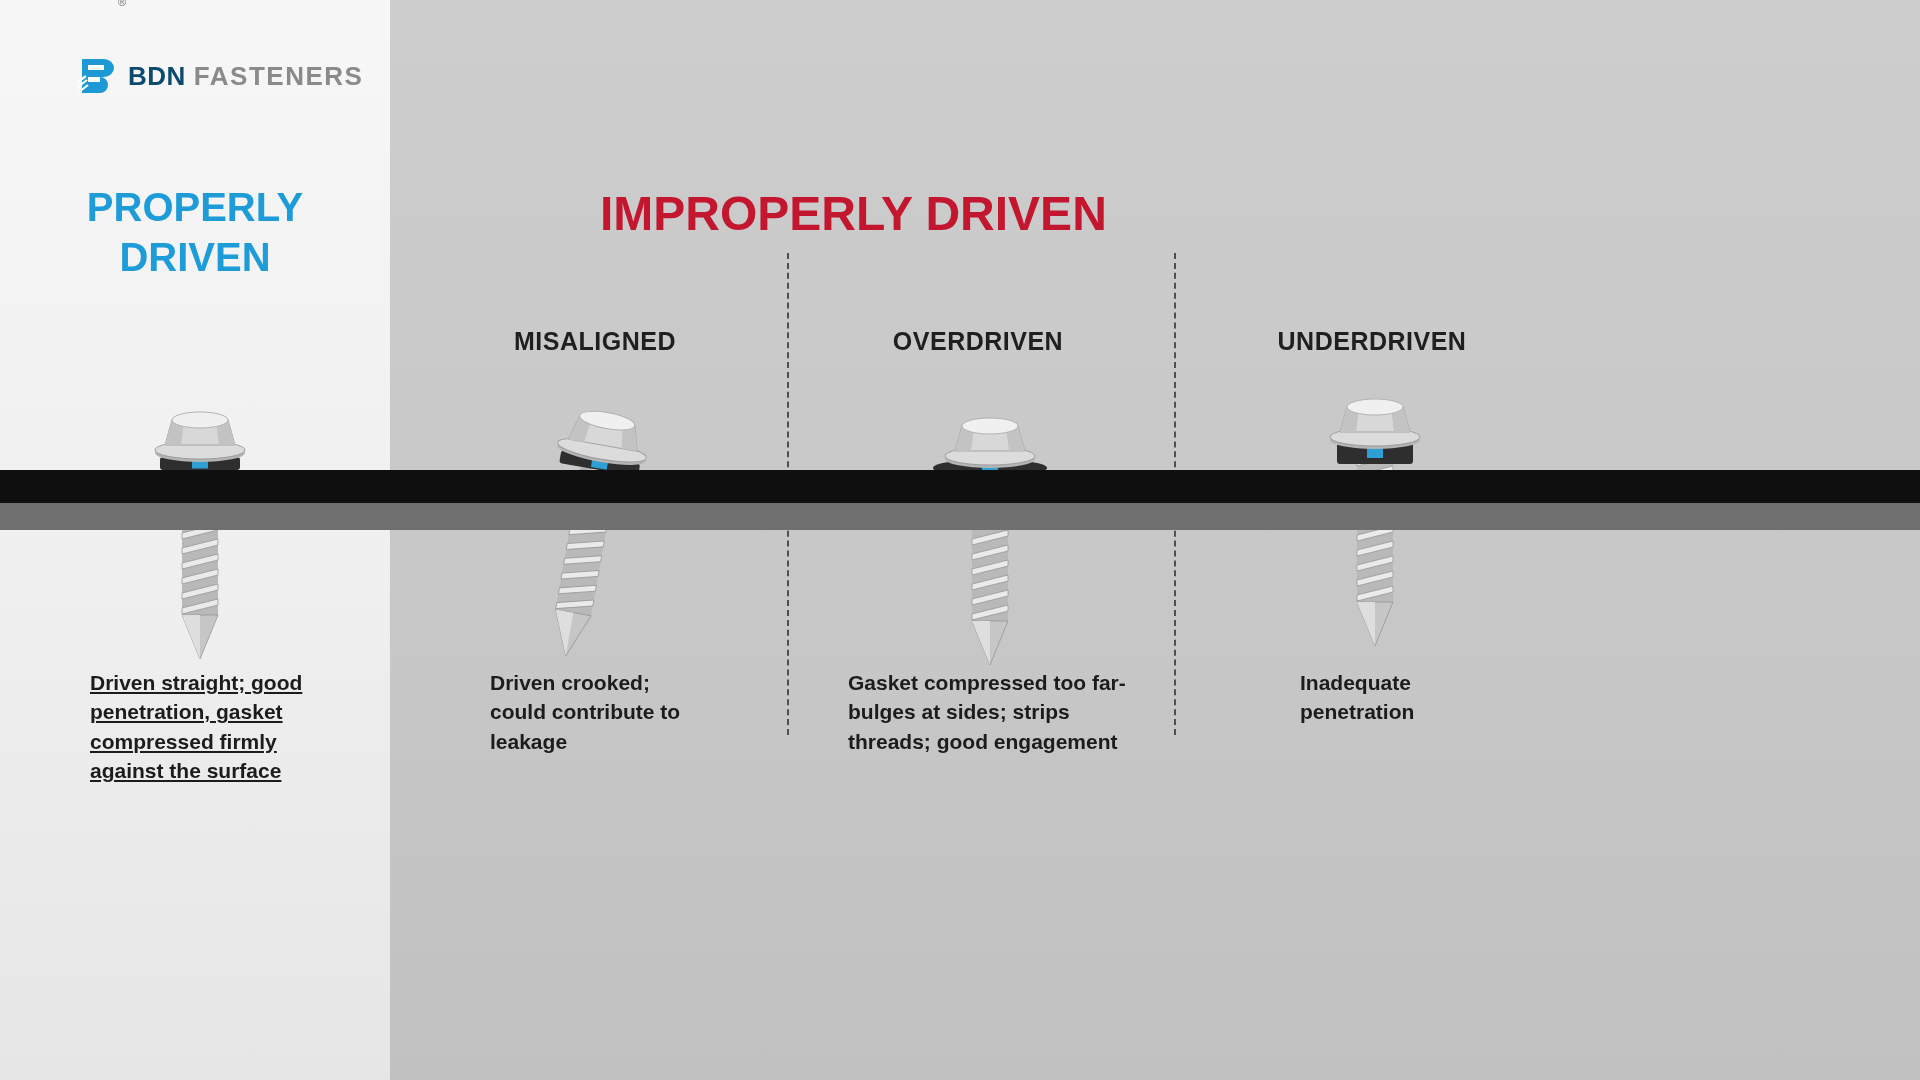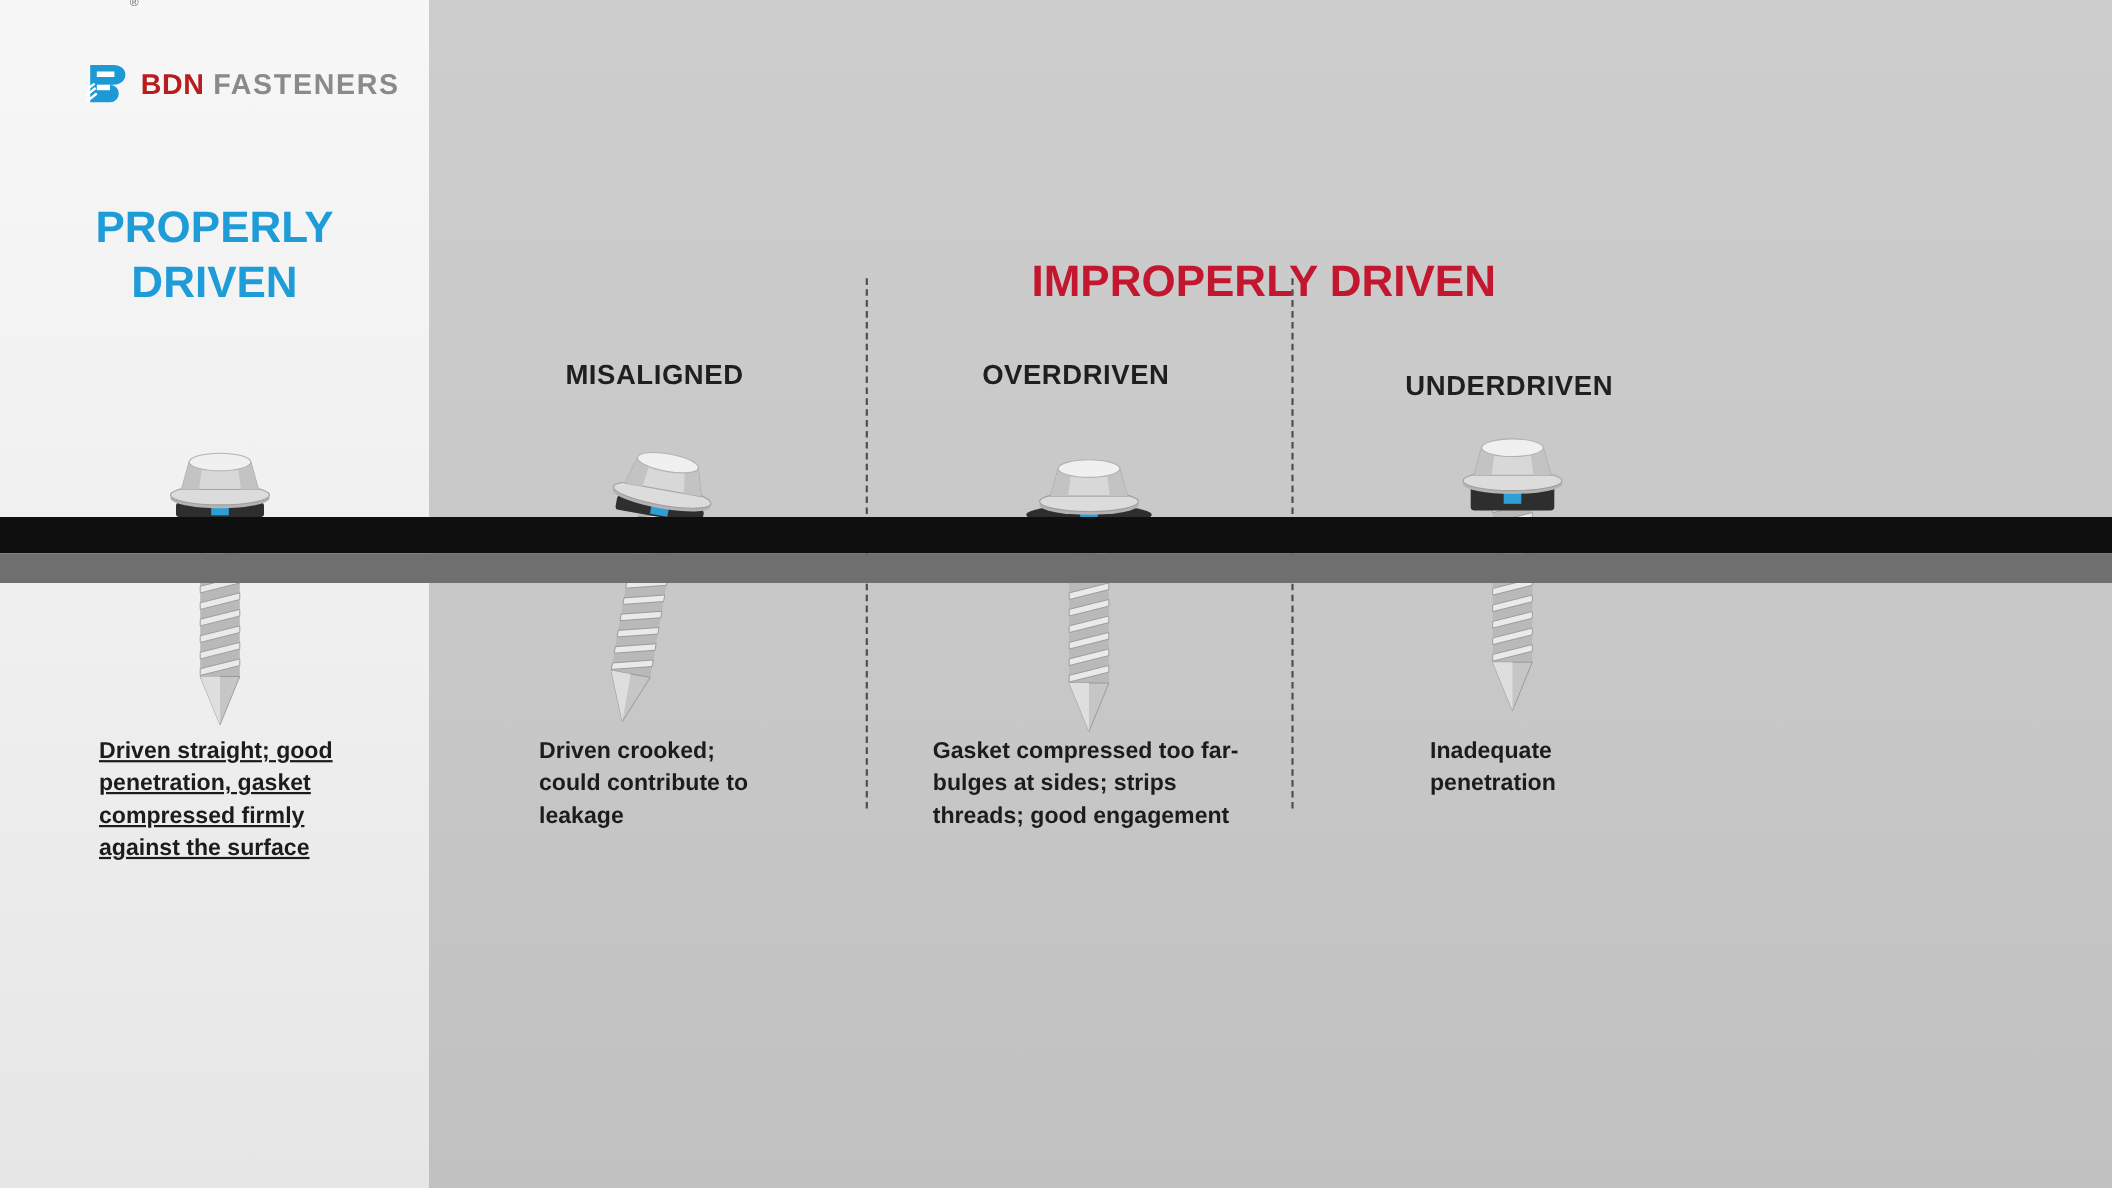--- a/index.html
+++ b/index.html
@@ -14,39 +14,39 @@
   }
   .panel-right {
     position: absolute; left: 390px; top: 0; width: 1530px; height: 1080px;
     background: linear-gradient(180deg, #cdcdcd 0%, #c7c7c7 60%, #c1c1c1 100%);
     z-index: 0;
   }
 
   .logo { position: absolute; left: 76px; top: 58px; display: flex; align-items: center; z-index: 3; }
   .logo-icon { position: relative; width: 42px; height: 36px; margin-right: 10px; }
   .logo-reg { position: absolute; left: 118px; top: -4px; font-size: 11px; color: #6a6a6a; z-index: 3; }
-  .logo-bdn { font-size: 26px; font-weight: 700; color: #b91c1c; letter-spacing: 0.5px; }
+  .logo-bdn { font-size: 26px; font-weight: 700; color: #0c4a6e; letter-spacing: 0.5px; }
   .logo-fasteners { font-size: 26px; font-weight: 700; color: #8a8a8a; letter-spacing: 1.5px; margin-left: 8px; }
 
   .title-left {
     position: absolute; left: 40px; top: 182px; width: 310px; text-align: center;
     color: #1e9cd7; font-size: 40px; font-weight: 700; line-height: 1.25; z-index: 3;
   }
   .title-right {
-    position: absolute; left: 600px; top: 186px; width: 760px; text-align: right;
-    color: #c3172f; font-size: 40px; font-weight: 700; z-index: 3; margin-top: 48px;
+    position: absolute; left: 600px; top: 186px; width: 760px; text-align: left;
+    color: #c3172f; font-size: 48px; font-weight: 700; z-index: 3;
   }
 
   .col-label {
     position: absolute; top: 327px; text-align: center;
     color: #1f1f1f; font-size: 25px; font-weight: 700; letter-spacing: 0.5px; z-index: 3;
   }
   .col-label.c1 { left: 485px; width: 220px; }
   .col-label.c2 { left: 868px; width: 220px; }
-  .col-label.c3 { left: 1262px; width: 220px; margin-top: 10px; }
+  .col-label.c3 { left: 1262px; width: 220px; }
 
   .caption {
     position: absolute; top: 668px; color: #1c1c1c; font-size: 21px; font-weight: 700;
     line-height: 1.4; z-index: 3; text-align: left;
   }
   .caption.p0 { left: 90px;   width: 250px; text-decoration: underline; }
   .caption.p1 { left: 490px;  width: 215px; }
   .caption.p2 { left: 848px;  width: 300px; }
   .caption.p3 { left: 1300px; width: 175px; }
 

